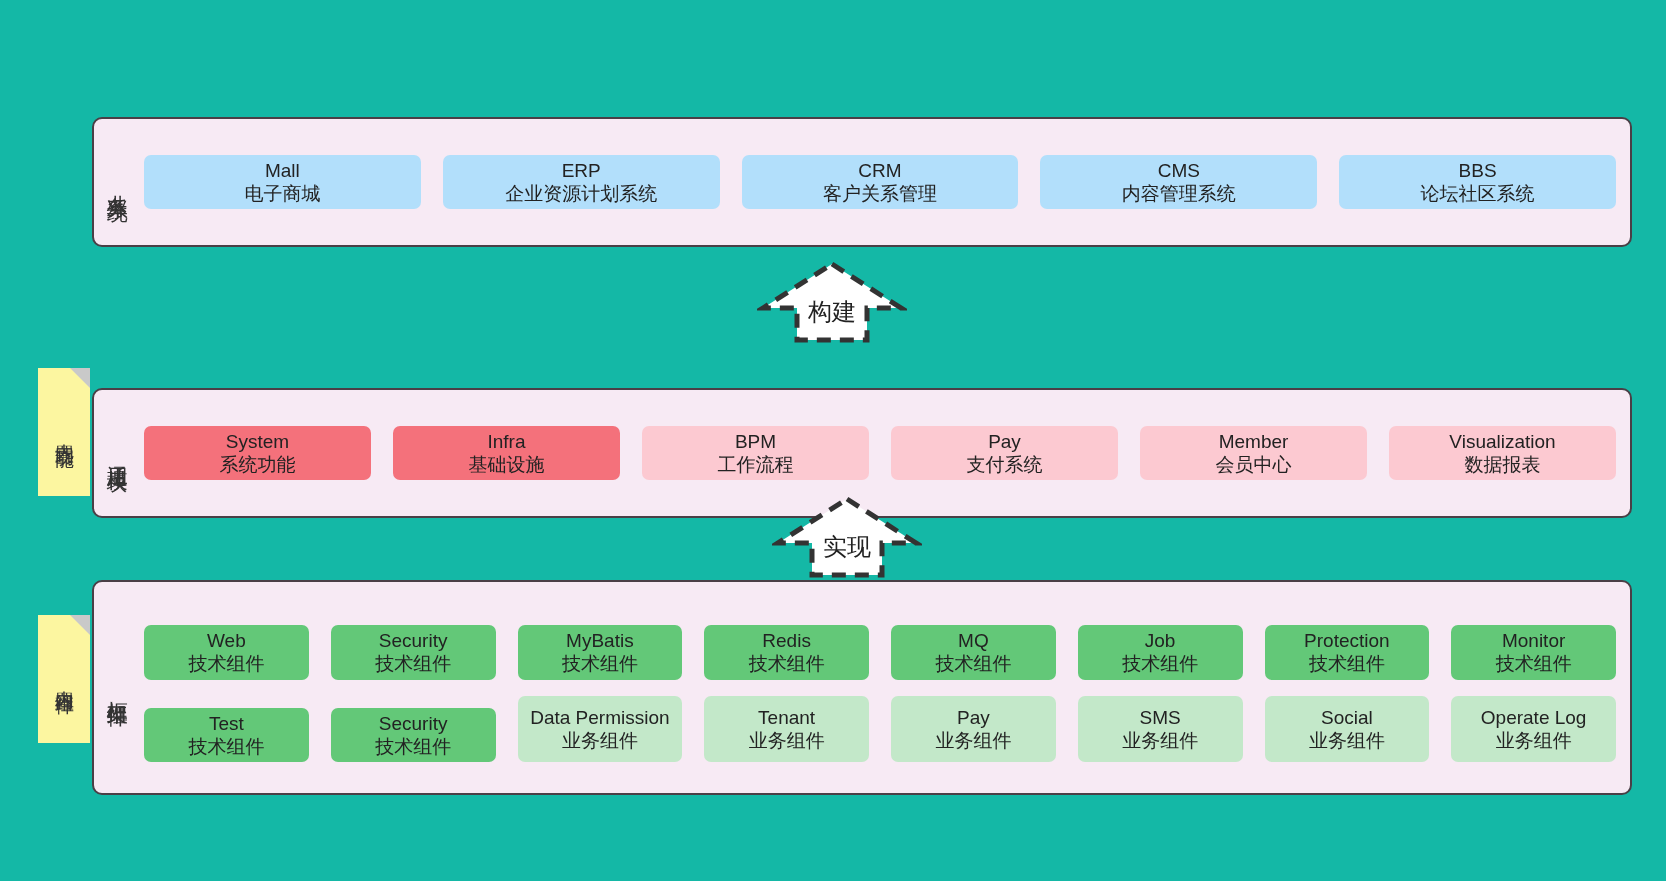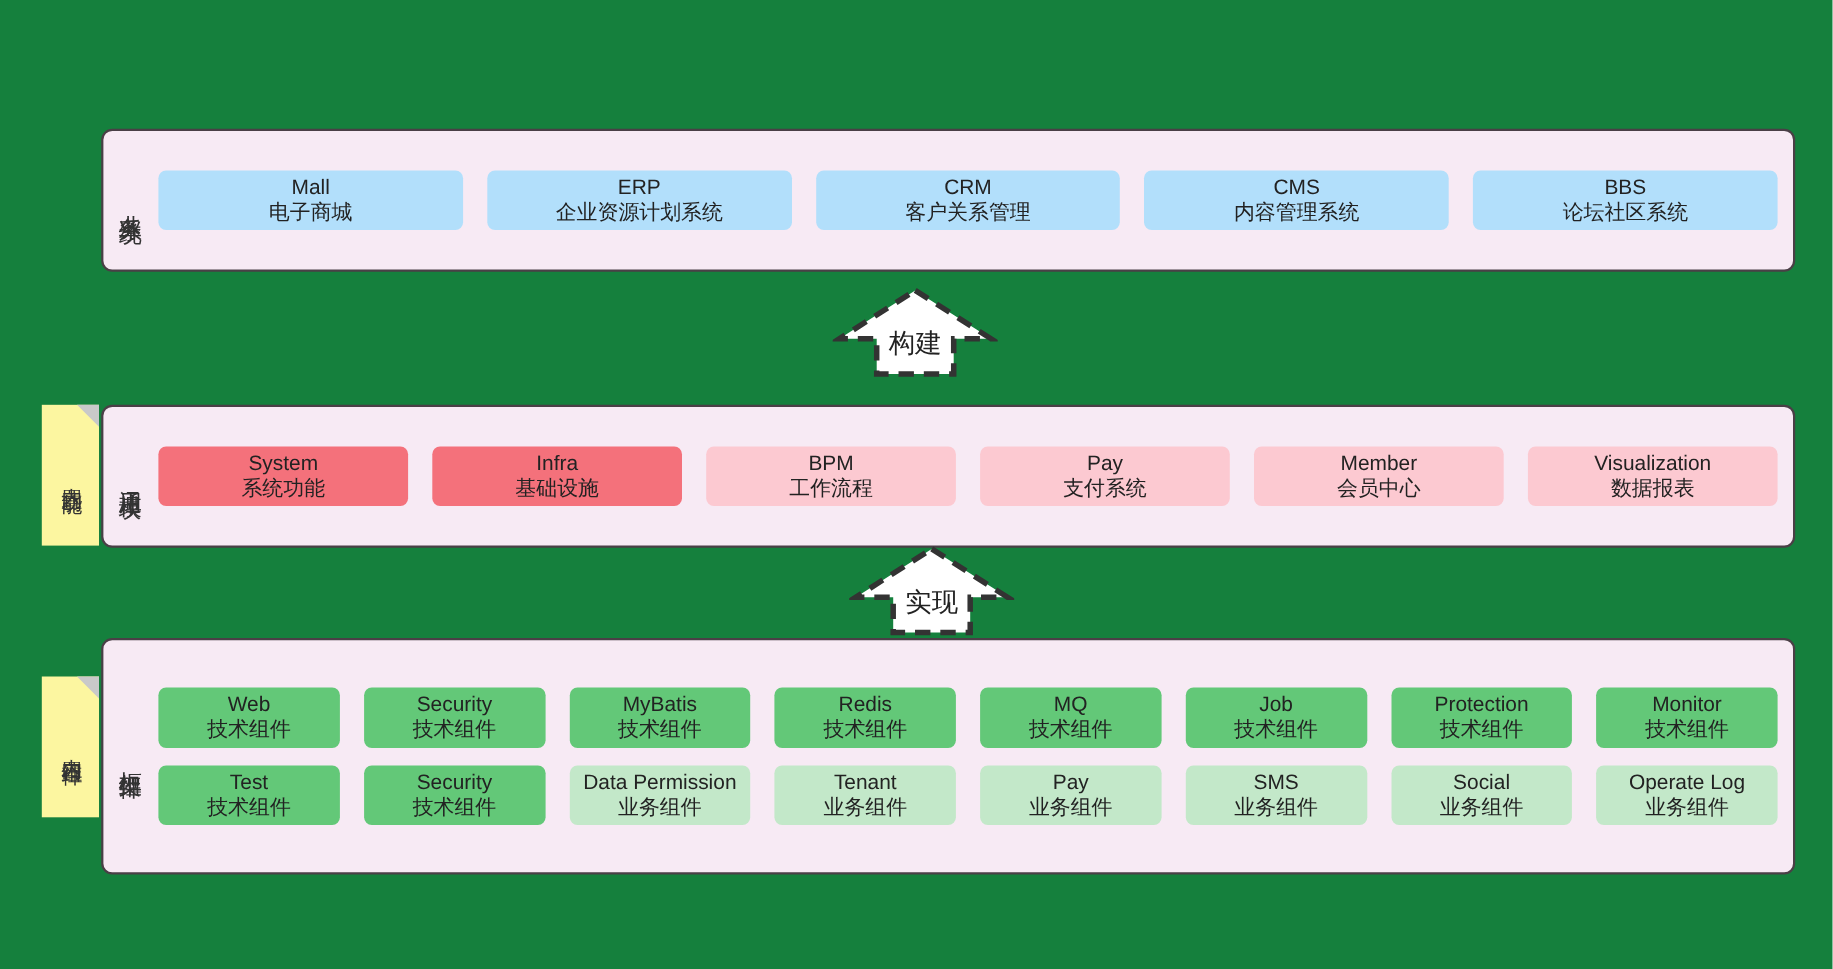--- a/index.html
+++ b/index.html
@@ -3,21 +3,21 @@
 <meta charset="utf-8">
 <style>
   * { box-sizing: border-box; }
   html, body {
     margin: 0; padding: 0;
     width: 1666px; height: 881px;
     background: #f8f8f8;
     font-family: "Liberation Sans", "DejaVu Sans", sans-serif;
     overflow: hidden;
   }
-  #canvas { position: relative; width: 1666px; height: 881px; background: #15803d; }
+  #canvas { position: relative; width: 1666px; height: 881px; background: #14b8a6; }
 
   
   .layer {
     position: absolute;
     background: #f7eaf4;
     border: 2px solid #4a3f46;
     border-radius: 10px;
     display: flex;
     align-items: stretch;
   }
@@ -60,21 +60,21 @@
     line-height: 1.22;
     padding: 4px 2px;
   }
   .cell .t1 { font-size: 19px; }
   .cell .t2 { font-size: 19px; }
 
   
   .c-blue       { background: #b2dffb; }
   .c-red        { background: #f4717b; }
   .c-pink       { background: #fcc9d1; }
-  .c-green      { background: #63c878; }
+  .c-green      { background: #63c878; margin-top: 12px; }
   .c-lightgreen { background: #c3e8c9; }
 
   
   .note {
     position: absolute;
     width: 52px;
     background: #fcf6a0;
     display: flex;
     align-items: center;
     justify-content: center;
@@ -140,21 +140,21 @@
 
   <div class="arrow-wrap" style="left:757px; top:258px; width:150px; height:88px;">
     <svg width="150" height="88" viewBox="0 0 150 88">
       <path d="M 75 6 L 144 50 L 110 50 L 110 82 L 40 82 L 40 50 L 6 50 Z" fill="#ffffff" stroke="#333333" stroke-width="5" stroke-dasharray="14,9" stroke-linejoin="miter"></path>
     </svg>
     <div class="arrow-label" style="left:0; top:38px; width:150px;">构建</div>
   </div>
 
   <div class="note" style="left:38px; top:368px; height:128px;">内置功能</div>
 
-  <div class="layer" id="layer-1" style="left:92px; top:368px; width:1540px; height:130px;">
+  <div class="layer" id="layer-1" style="left:92px; top:388px; width:1540px; height:130px;">
     <div class="layer-title">通用模块</div>
     <div class="layer-body">
       <div class="row">
         <div class="cell c-red">
           <span class="t1">System</span>
           <span class="t2">系统功能</span>
         </div>
         <div class="cell c-red">
           <span class="t1">Infra</span>
           <span class="t2">基础设施</span>

